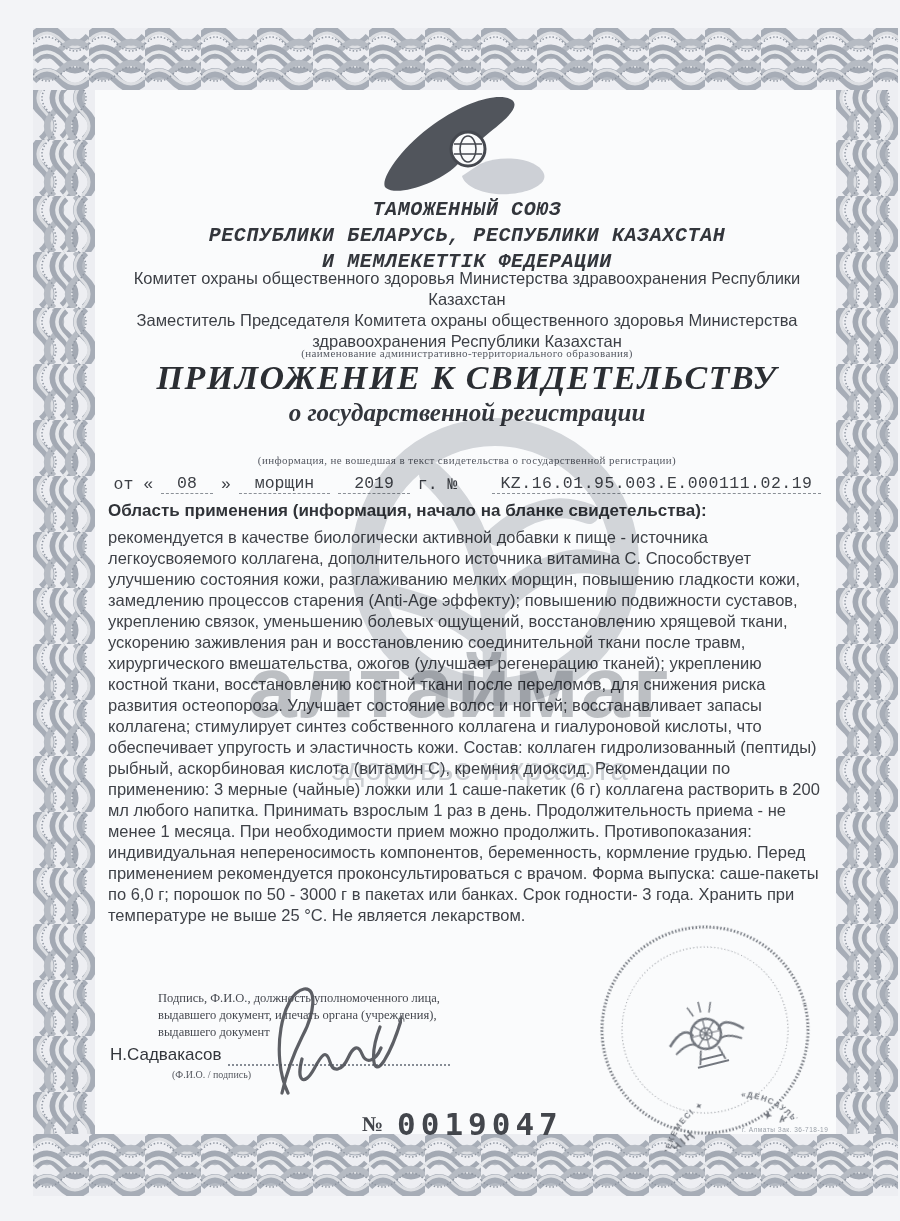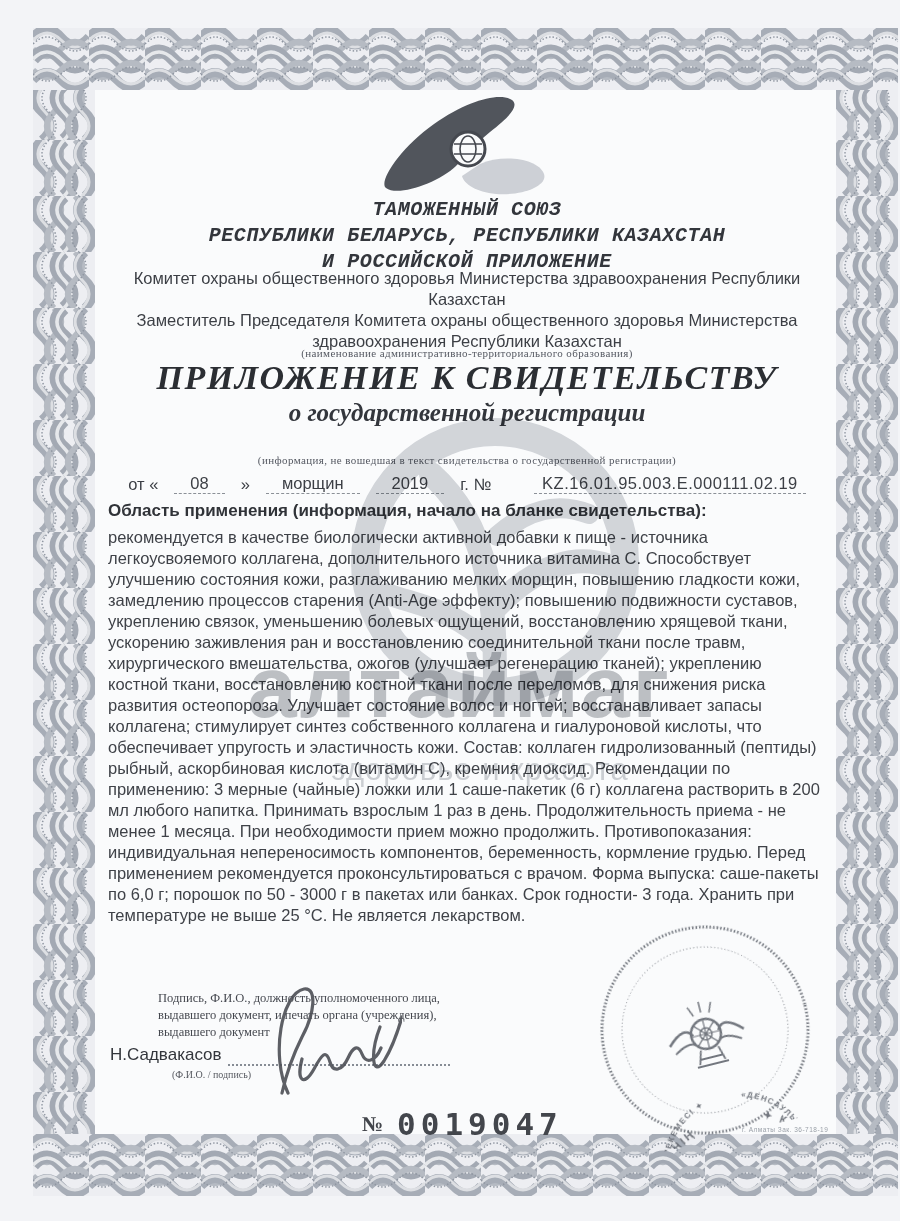--- a/index.html
+++ b/index.html
@@ -14,22 +14,22 @@
   .abs{position:absolute;}
   .center-block{left:97px;width:740px;text-align:center;}
   .union{font-family:Liberation Mono, monospace;font-style:italic;font-weight:bold;
          font-size:20px;line-height:26px;color:#33363c;letter-spacing:.6px;}
   .issuer{font-size:16.5px;line-height:21px;color:#3c3f45;}
   .small-caption{font-family:"Liberation Serif",serif;font-size:11px;color:#555962;letter-spacing:.4px;}
   .title-main{font-family:"Liberation Serif",serif;font-style:italic;font-weight:bold;
               font-size:34px;letter-spacing:1.5px;color:#2b2e33;}
   .title-sub{font-family:"Liberation Serif",serif;font-style:italic;font-weight:bold;
              font-size:25px;color:#33363c;}
-  .dateline{display:flex;justify-content:center;align-items:flex-end;gap:16px;
-            font-size:16.5px;color:#3c3f45;}
+  .dateline{display:flex;justify-content:center;align-items:flex-end;gap:8px;
+            font-size:16.5px;color:#3c3f45;font-family:Liberation Mono, monospace;}
   .dl-val{border-bottom:1px dashed #8b9097;padding:0 16px;margin-top:38px;}
   .dl-num{border-bottom:1px dashed #8b9097;padding:0 8px;letter-spacing:.5px;margin-left:27px;}
   .body-heading{font-size:17px;font-weight:bold;color:#303338;}
   .body-text{font-size:16.5px;line-height:21px;color:#3f4248;text-align:left;}
   .sig-label{font-family:"Liberation Serif",serif;font-size:12.5px;line-height:17px;color:#45484f;margin-left:48px;}
   .sig-name{font-size:17px;color:#33363c;}
   .sig-caption{font-family:"Liberation Serif",serif;font-size:10px;color:#55585f;}
   .dotline{border-top:2px dotted #868c95;height:0;}
   .doc-number{display:flex;align-items:center;gap:14px;color:#43464c;}
   .doc-number .no{font-family:"Liberation Serif",serif;font-size:21px;font-weight:bold;}
@@ -104,21 +104,21 @@
     <circle cx="96" cy="53" r="17" fill="#fafbfc" stroke="#45484f" stroke-width="3"></circle>
     <g stroke="#45484f" stroke-width="1.6" fill="none">
       <ellipse cx="96" cy="53" rx="8" ry="13"></ellipse>
       <path d="M82,48 h28 M82,58 h28"></path>
     </g>
   </svg>
 
   <div class="abs center-block union" style="top:197px">
     <div>ТАМОЖЕННЫЙ СОЮЗ</div>
     <div>РЕСПУБЛИКИ БЕЛАРУСЬ, РЕСПУБЛИКИ КАЗАХСТАН</div>
-    <div>И РОССИЙСКОЙ ПРИЛОЖЕНИЕ</div>
+    <div>И МЕМЛЕКЕТТІК ФЕДЕРАЦИИ</div>
   </div>
 
   <div class="abs center-block issuer" style="top:268px">
     <div>Комитет охраны общественного здоровья Министерства здравоохранения Республики Казахстан</div>
     <div>Заместитель Председателя Комитета охраны общественного здоровья Министерства</div>
     <div>здравоохранения Республики Казахстан</div>
   </div>
 
   <div class="abs center-block small-caption" style="top:347px">(наименование административно-территориального образования)</div>
 

